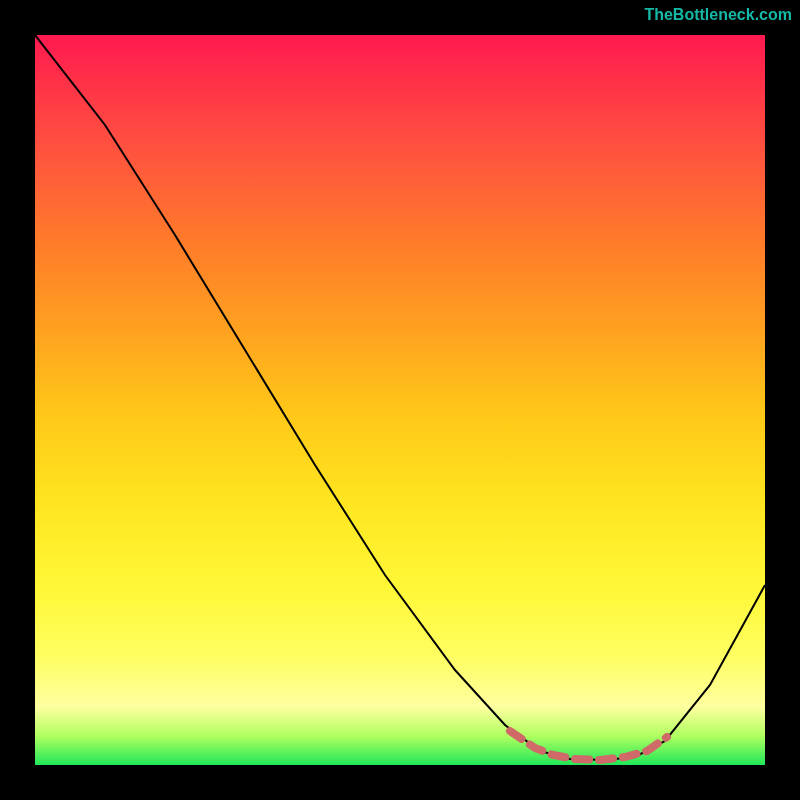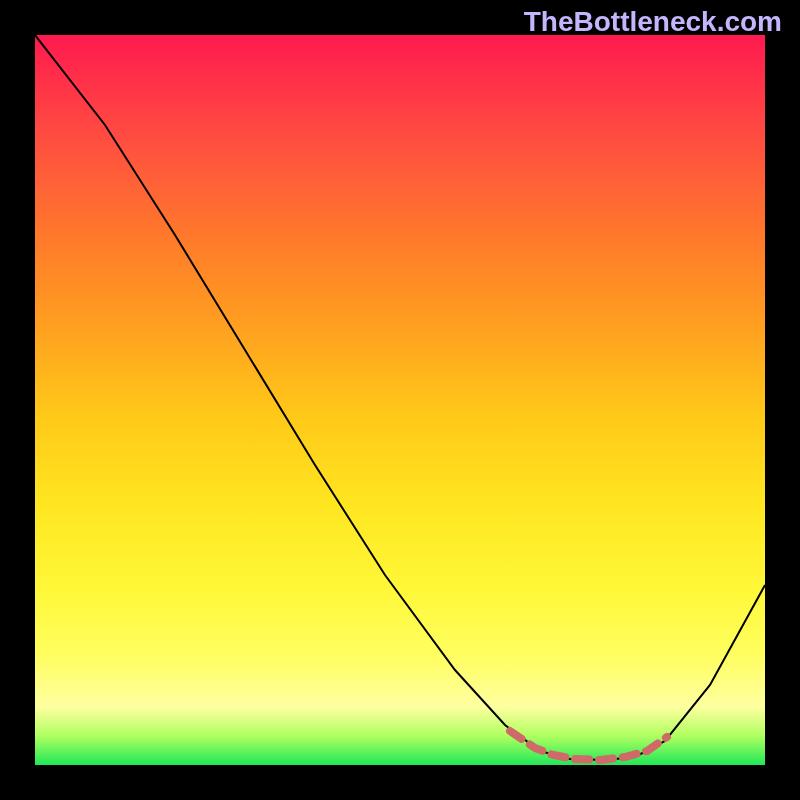--- a/index.html
+++ b/index.html
@@ -11,25 +11,25 @@
     overflow: hidden;
   }
   .chart-container {
     position: relative;
     width: 800px;
     height: 800px;
   }
   .watermark {
     position: absolute;
     top: 6px;
-    right: 18px;
+    right: 8px;
     font-family: Arial, Helvetica, sans-serif;
-    font-size: 28px;
+    font-size: 16px;
     font-weight: bold;
-    color: #c4b5fd;
+    color: #14b8a6;
     z-index: 10;
   }
   .plot-area {
     position: absolute;
     left: 35px;
     top: 35px;
     width: 730px;
     height: 730px;
     overflow: hidden;
   }

